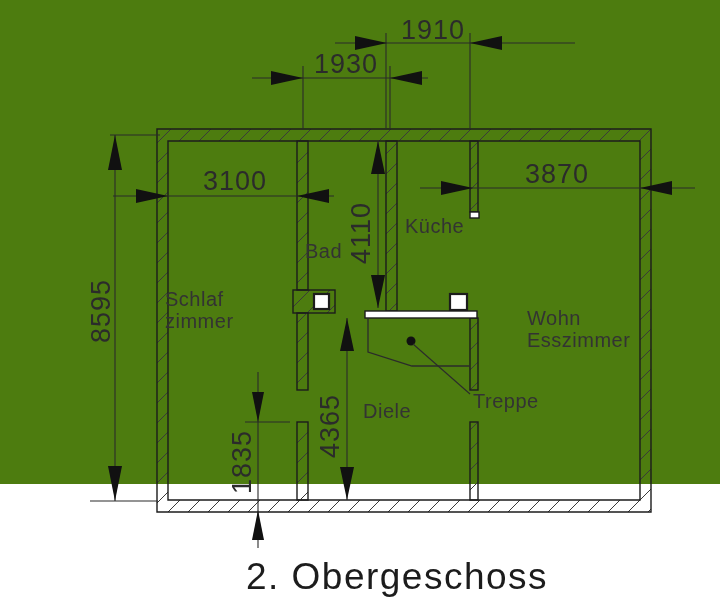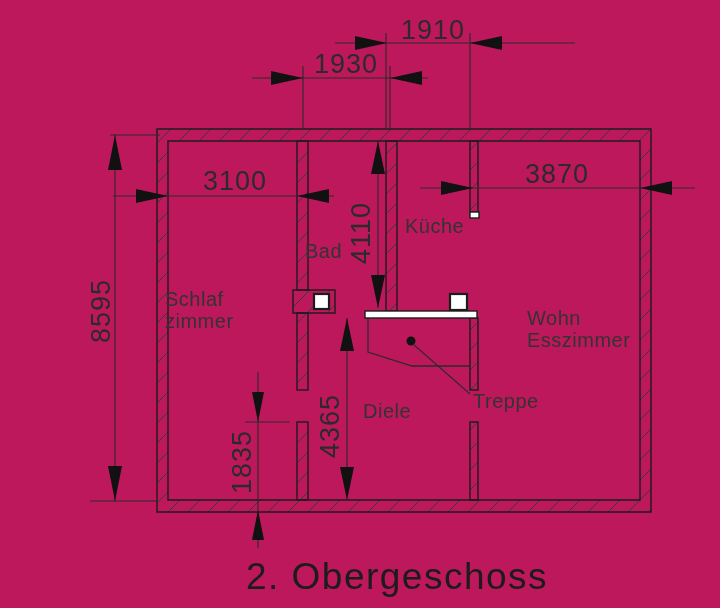--- a/index.html
+++ b/index.html
@@ -7,22 +7,22 @@
     padding: 0;
     background: #ffffff;
     width: 720px;
     height: 608px;
     overflow: hidden;
     font-family: "Liberation Sans", sans-serif;
   }
   #canvas {
     position: relative;
     width: 720px;
-    height: 608px;
-    background: #be185d;
+    height: 484px;
+    background: #4d7c0f;
   }
   svg { display: block; }
   text {
     font-family: "Liberation Sans", sans-serif;
     fill: #2b2b2b;
   }
   .dim-text { font-size: 27px; letter-spacing: 1px; }
   .room-text { font-size: 20px; letter-spacing: 0.5px; fill: #333; }
   .title-text { font-size: 37px; letter-spacing: 1.5px; fill: #1c1c1c; }
   .wall { fill: url(#hatch); stroke: #1c1c1c; stroke-width: 1.4; }

